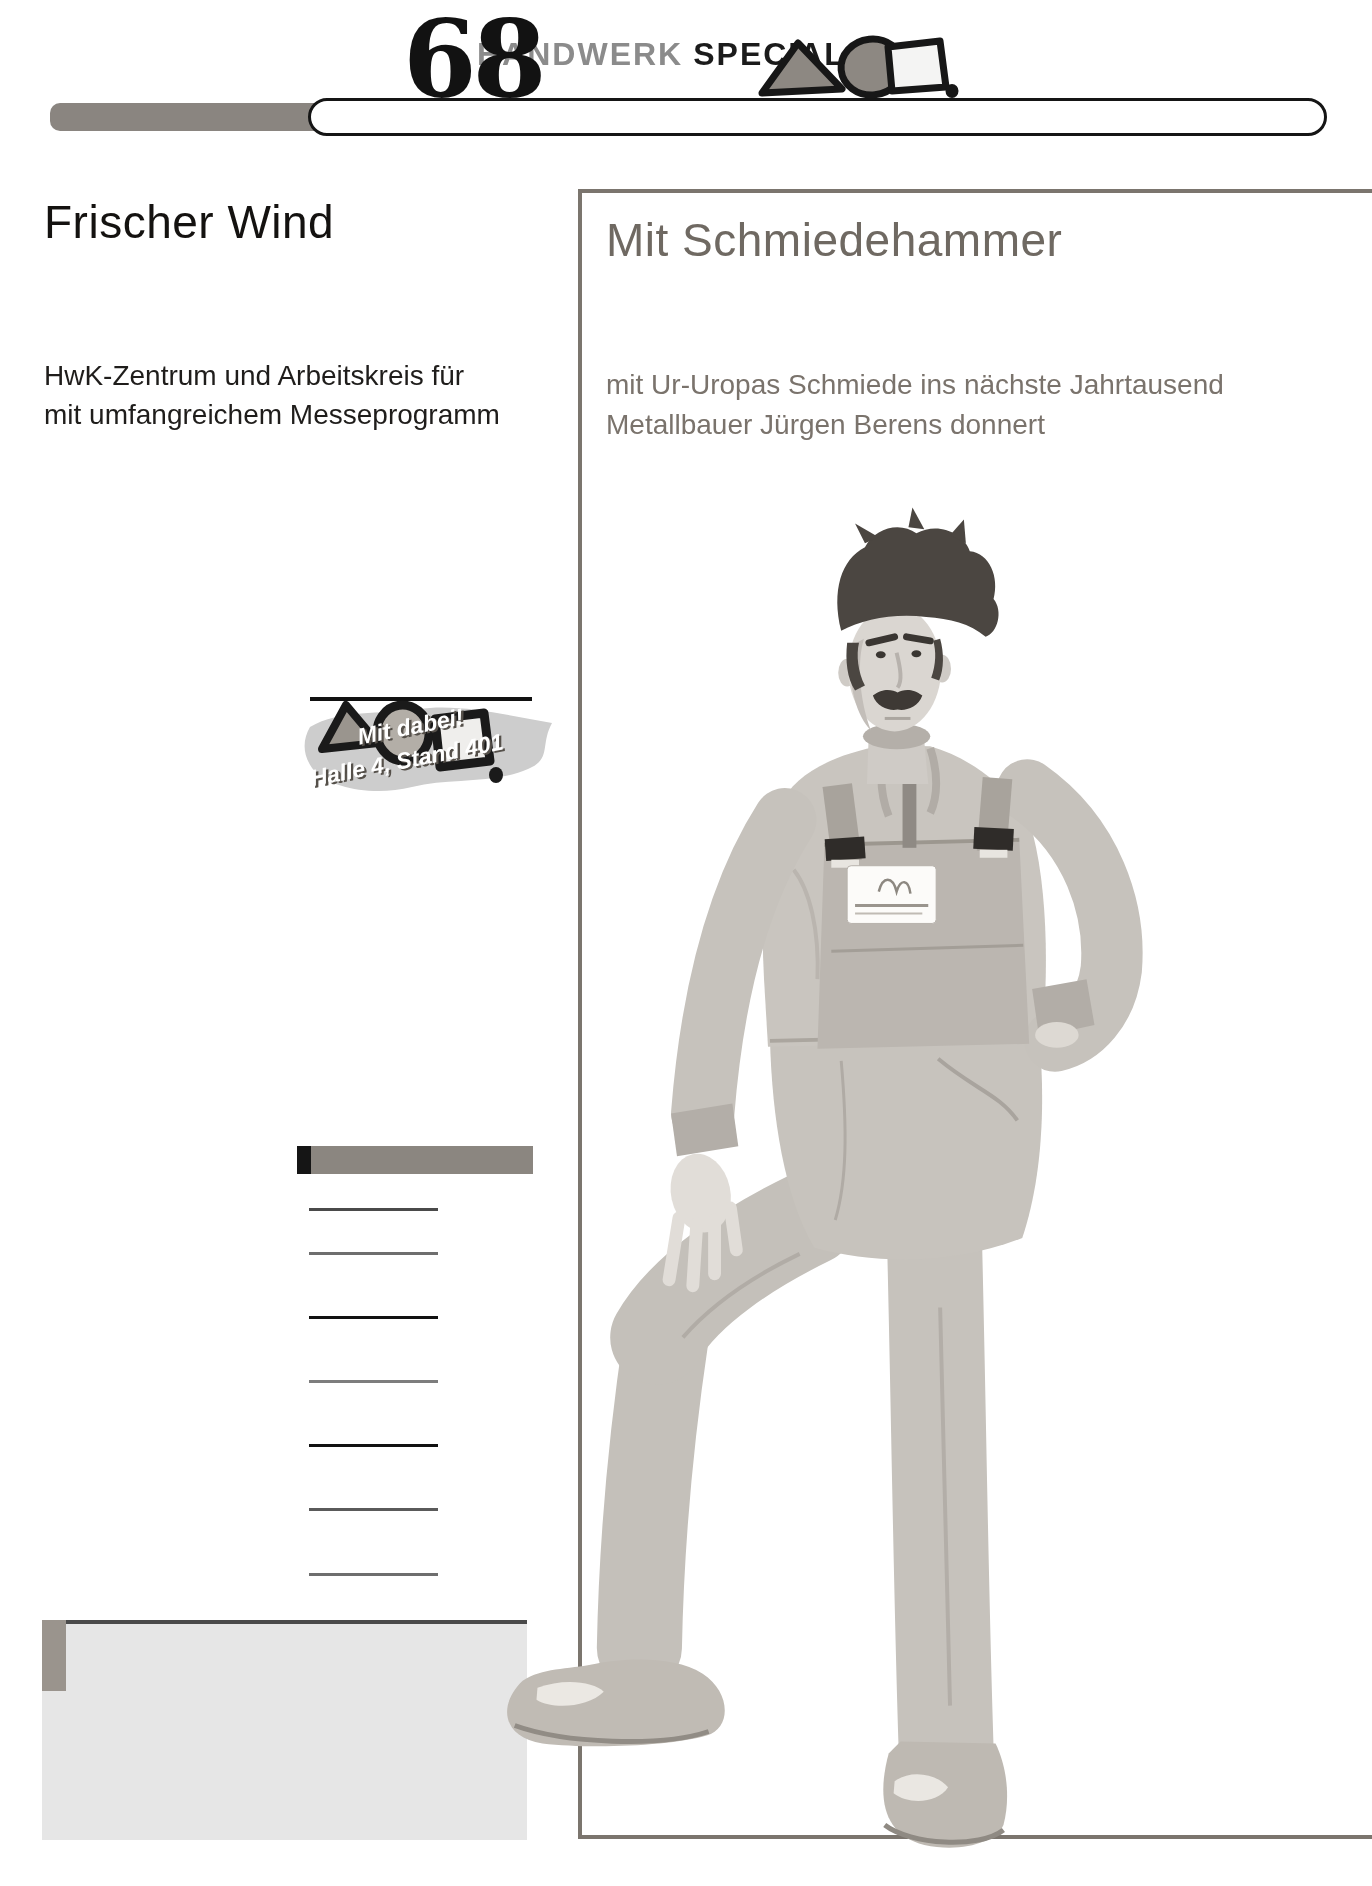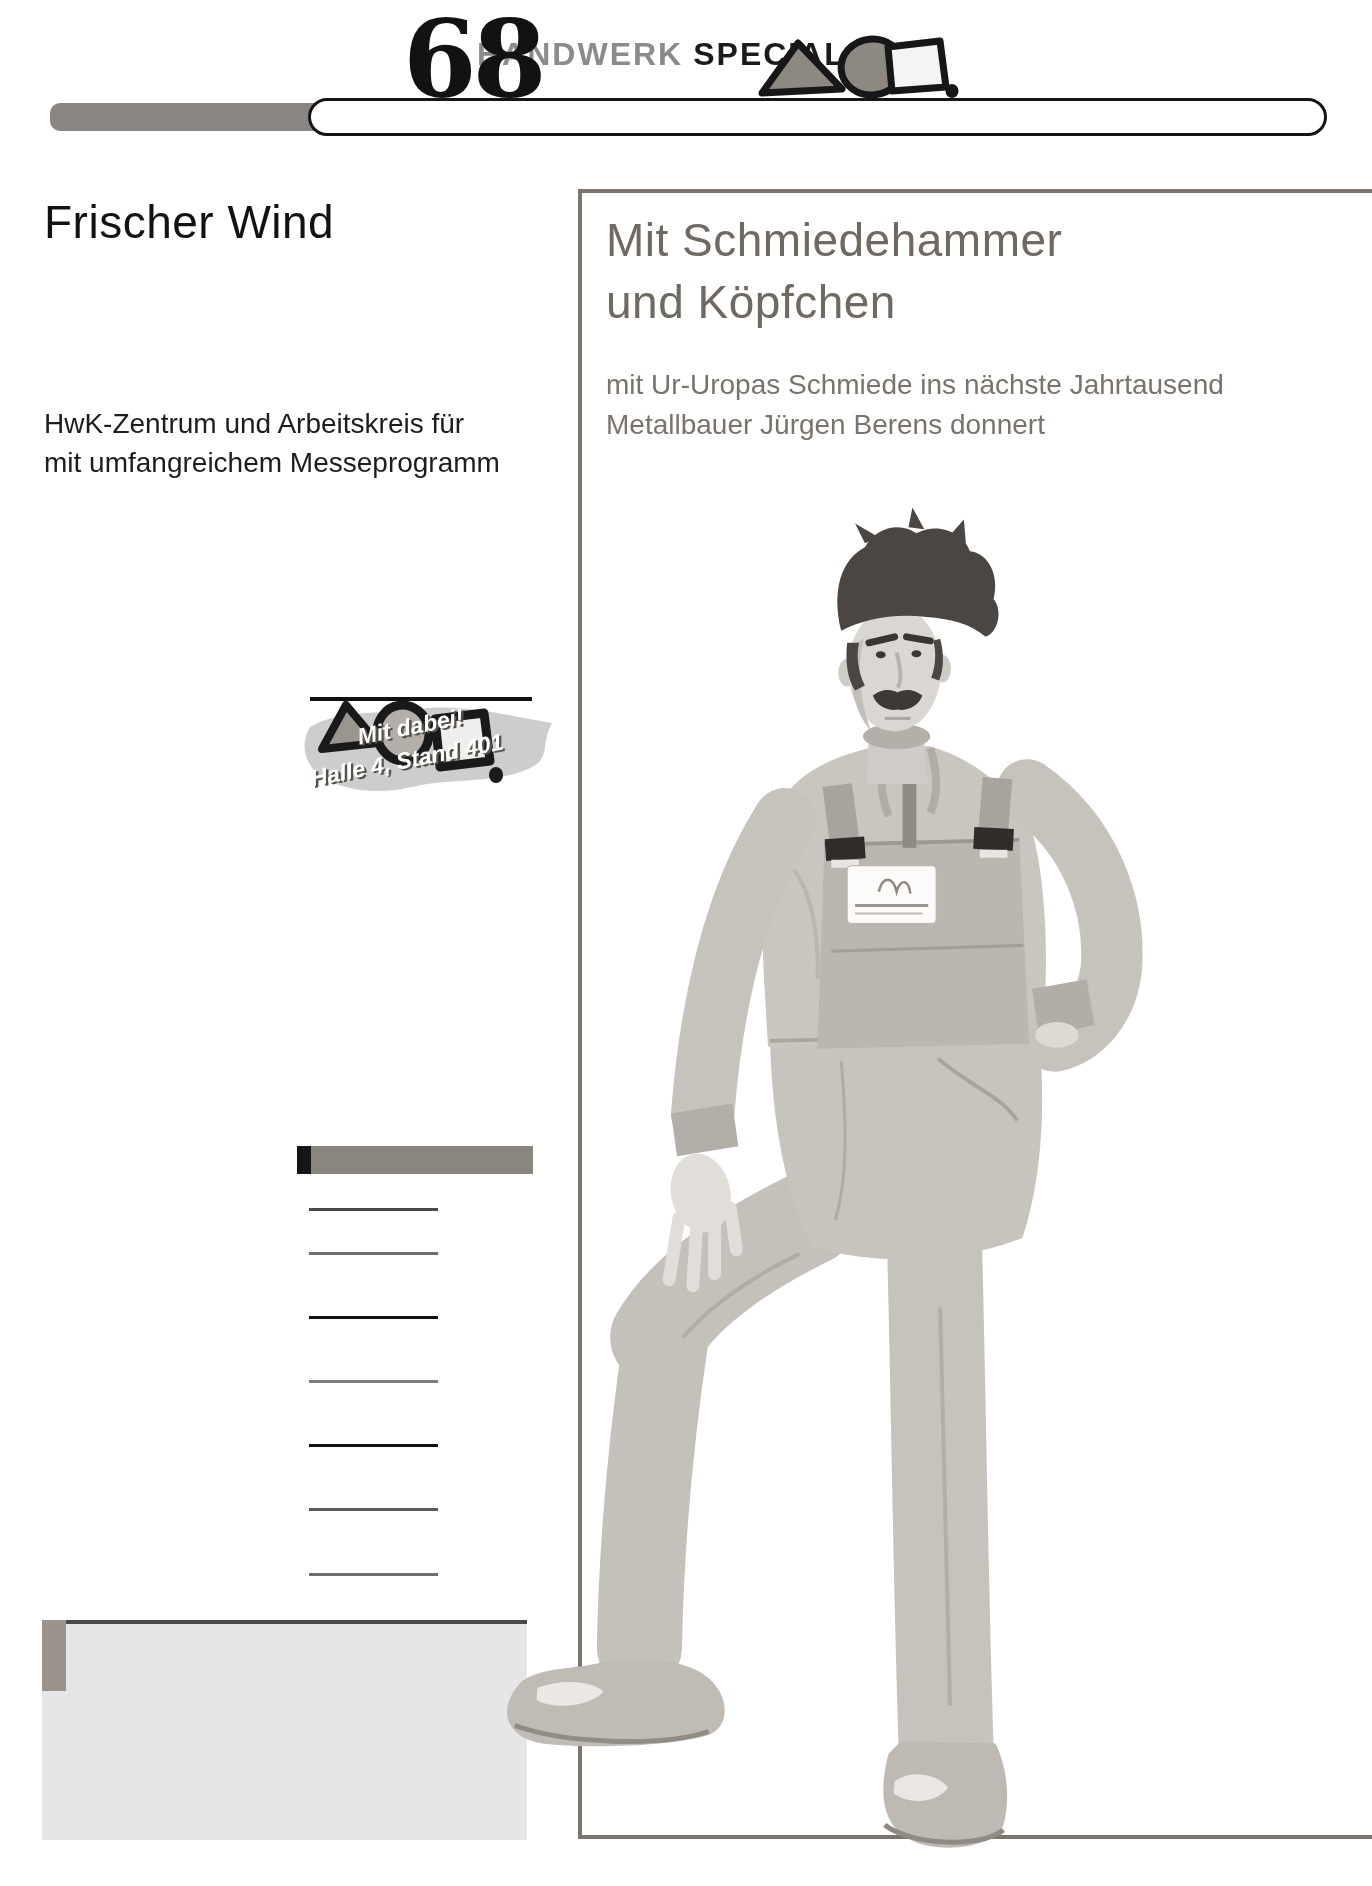--- a/index.html
+++ b/index.html
@@ -34,21 +34,21 @@
   }
   
   .l-headline{
     position:absolute;left:44px;top:192px;z-index:1;
     font-size:46px;line-height:61px;font-weight:500;
     color:#141210;letter-spacing:.5px;white-space:nowrap;text-align:center;
   }
   .l-subtitle{
     position:absolute;left:44px;top:356px;
     font-size:28px;line-height:39px;font-weight:400;
-    color:#1f1d1b;white-space:nowrap;margin-top:48px;
+    color:#1f1d1b;white-space:nowrap;
   }
   
   .stamp{position:absolute;left:300px;top:693px;width:265px;height:130px;}
   
   .mid-bar-black{position:absolute;left:297px;top:1146px;width:14px;height:28px;background:#151515;}
   .mid-bar-gray{position:absolute;left:311px;top:1146px;width:222px;height:28px;background:#8b8680;}
   .rule{position:absolute;left:309px;width:129px;height:3px;}
   
   .panel{
     position:absolute;left:42px;top:1620px;width:485px;height:220px;
@@ -220,21 +220,20 @@
         <ellipse cx="302" cy="464" rx="5" ry="3.5" fill="#3a3632"></ellipse>
         <ellipse cx="338" cy="463" rx="5" ry="3.5" fill="#3a3632"></ellipse>
         <path d="M318,462 C322,478 324,490 319,497" stroke="#b7b2ad" stroke-width="4" fill="none"></path>
         <path d="M294,505 C304,497 314,499 319,502 C324,499 334,497 344,505 C340,517 326,521 319,519 C312,521 298,517 294,505 Z" fill="#3e3935"></path>
         <path d="M306,528 L332,528" stroke="#aba6a0" stroke-width="3"></path>
       </g>
     </svg>
 
     <div class="r-headline">
       <div>Mit Schmiedehammer</div>
-      <div>und Köpfchen</div>
     </div>
 
     <div class="r-subtitle">
       <div>mit Ur-Uropas Schmiede ins nächste Jahrtausend</div>
       <div>Metallbauer Jürgen Berens donnert</div>
     </div>
 
   </div>
 
 </div>

